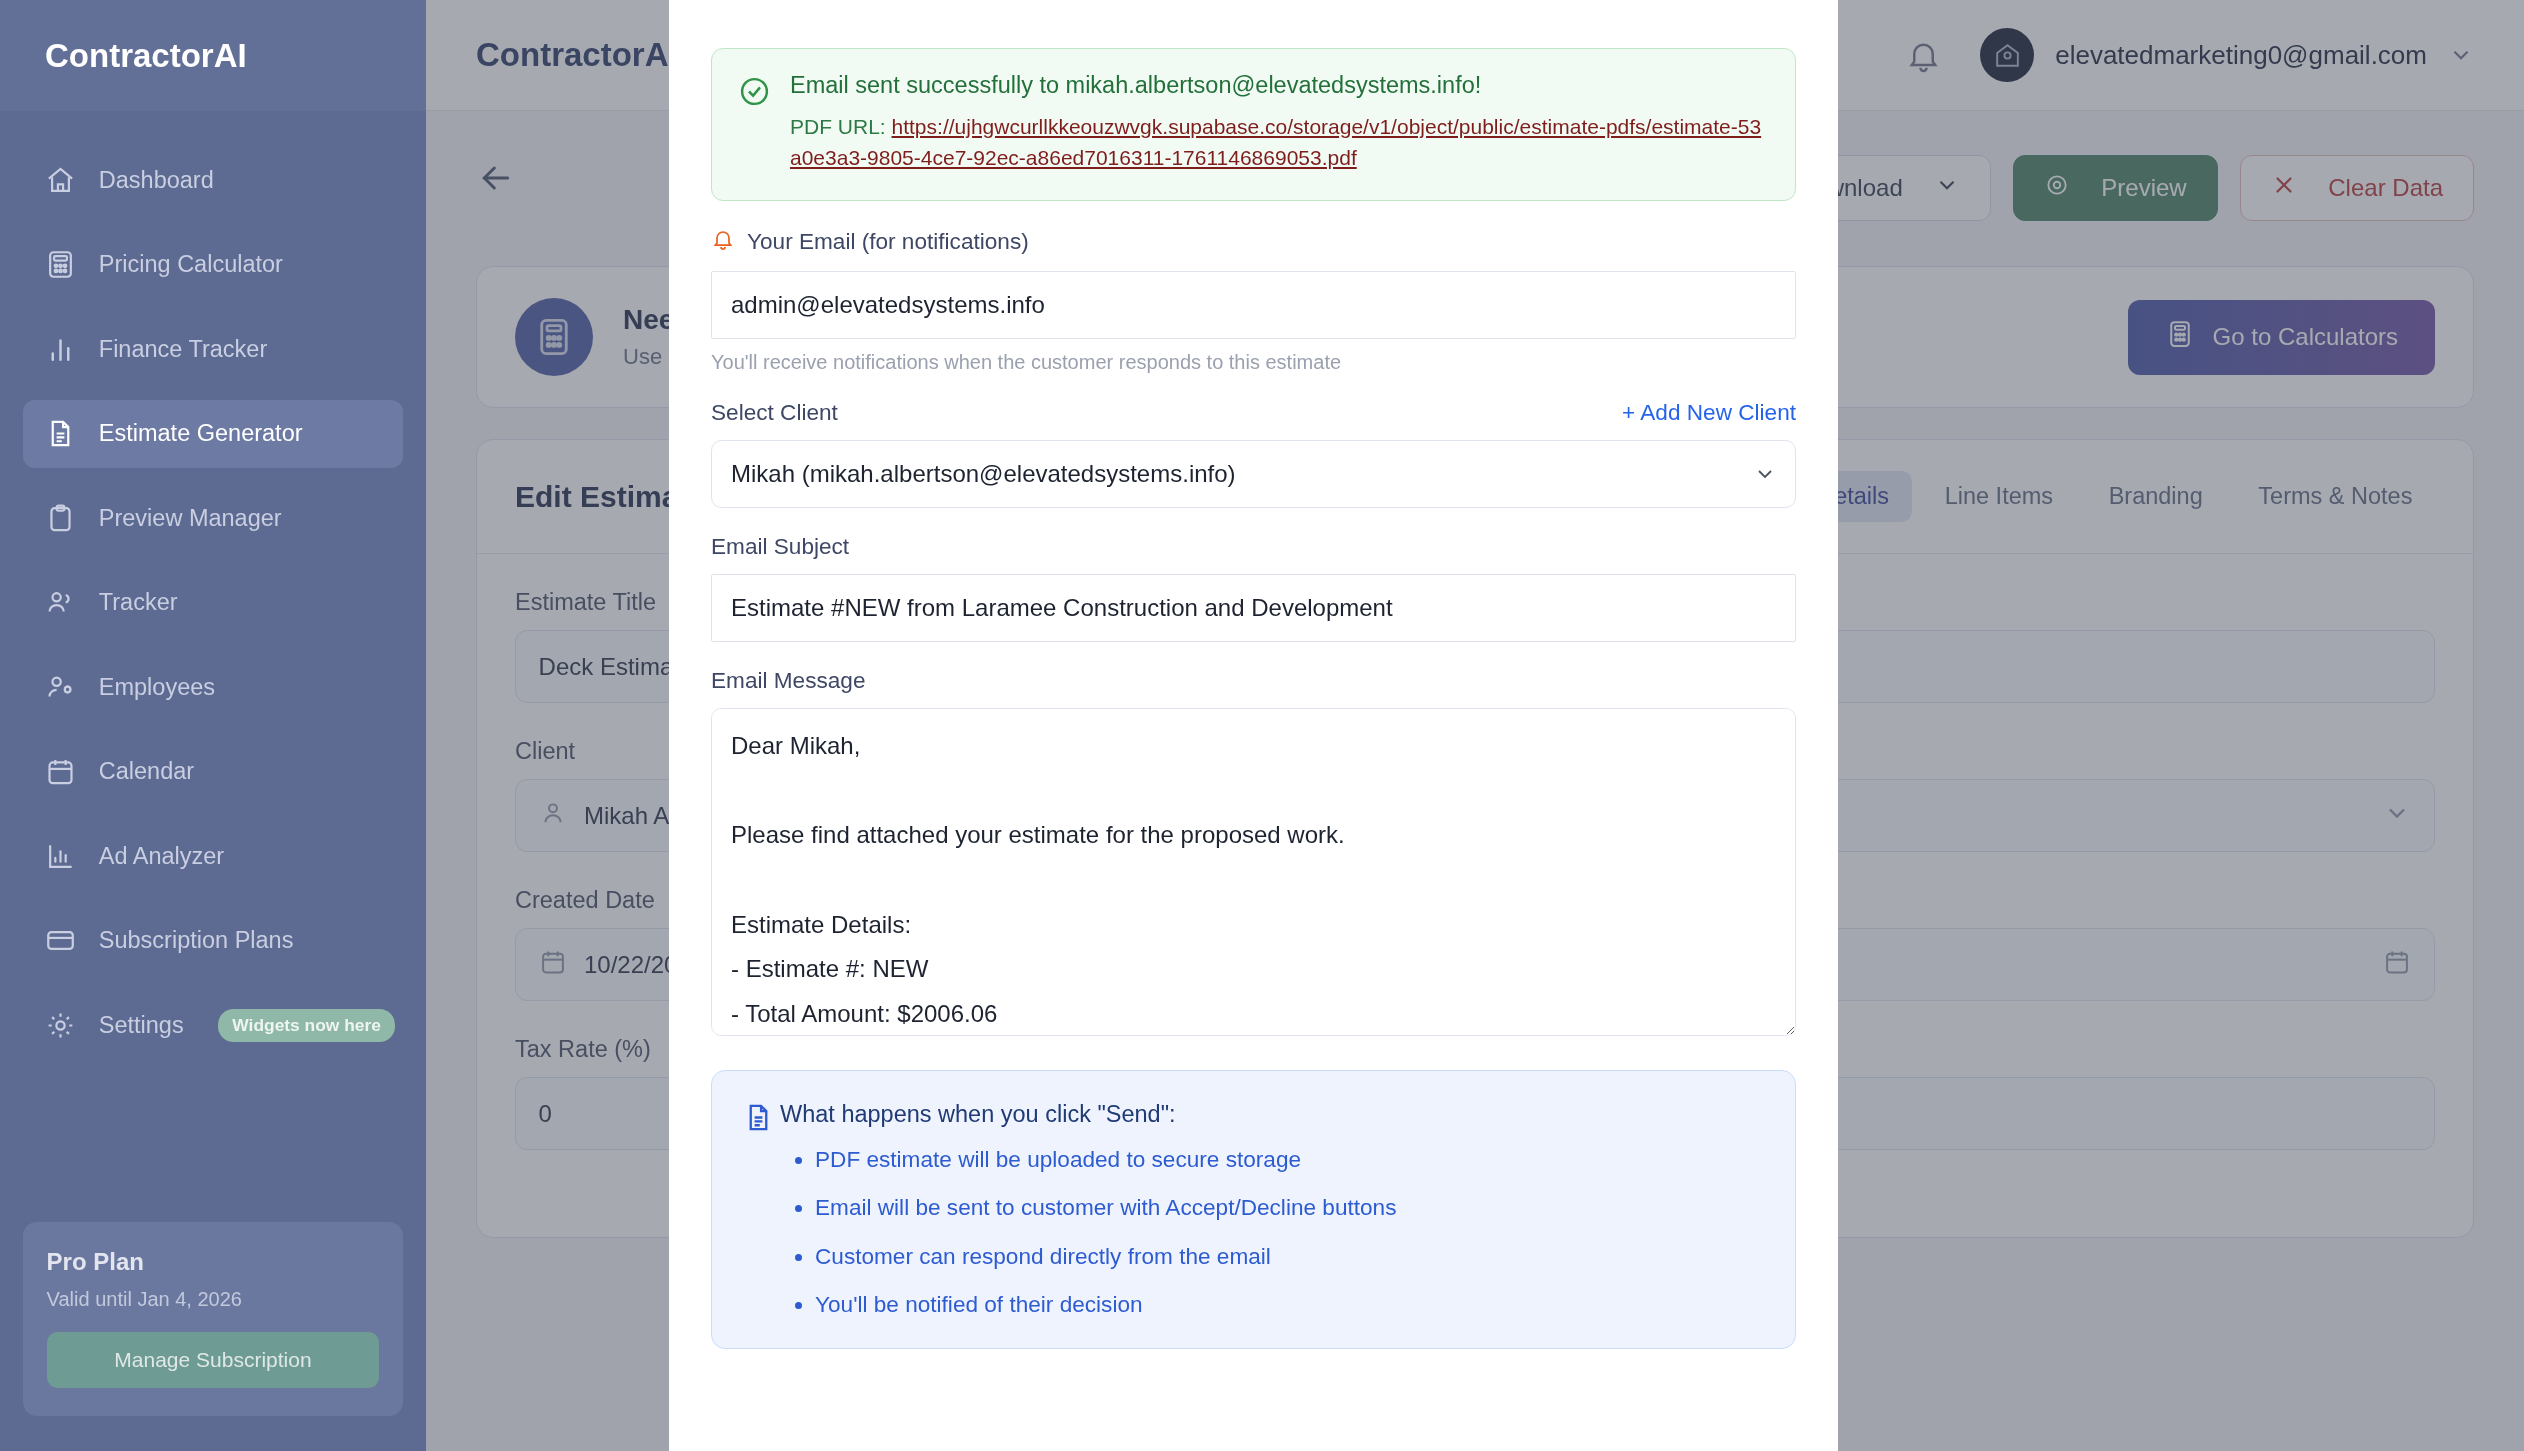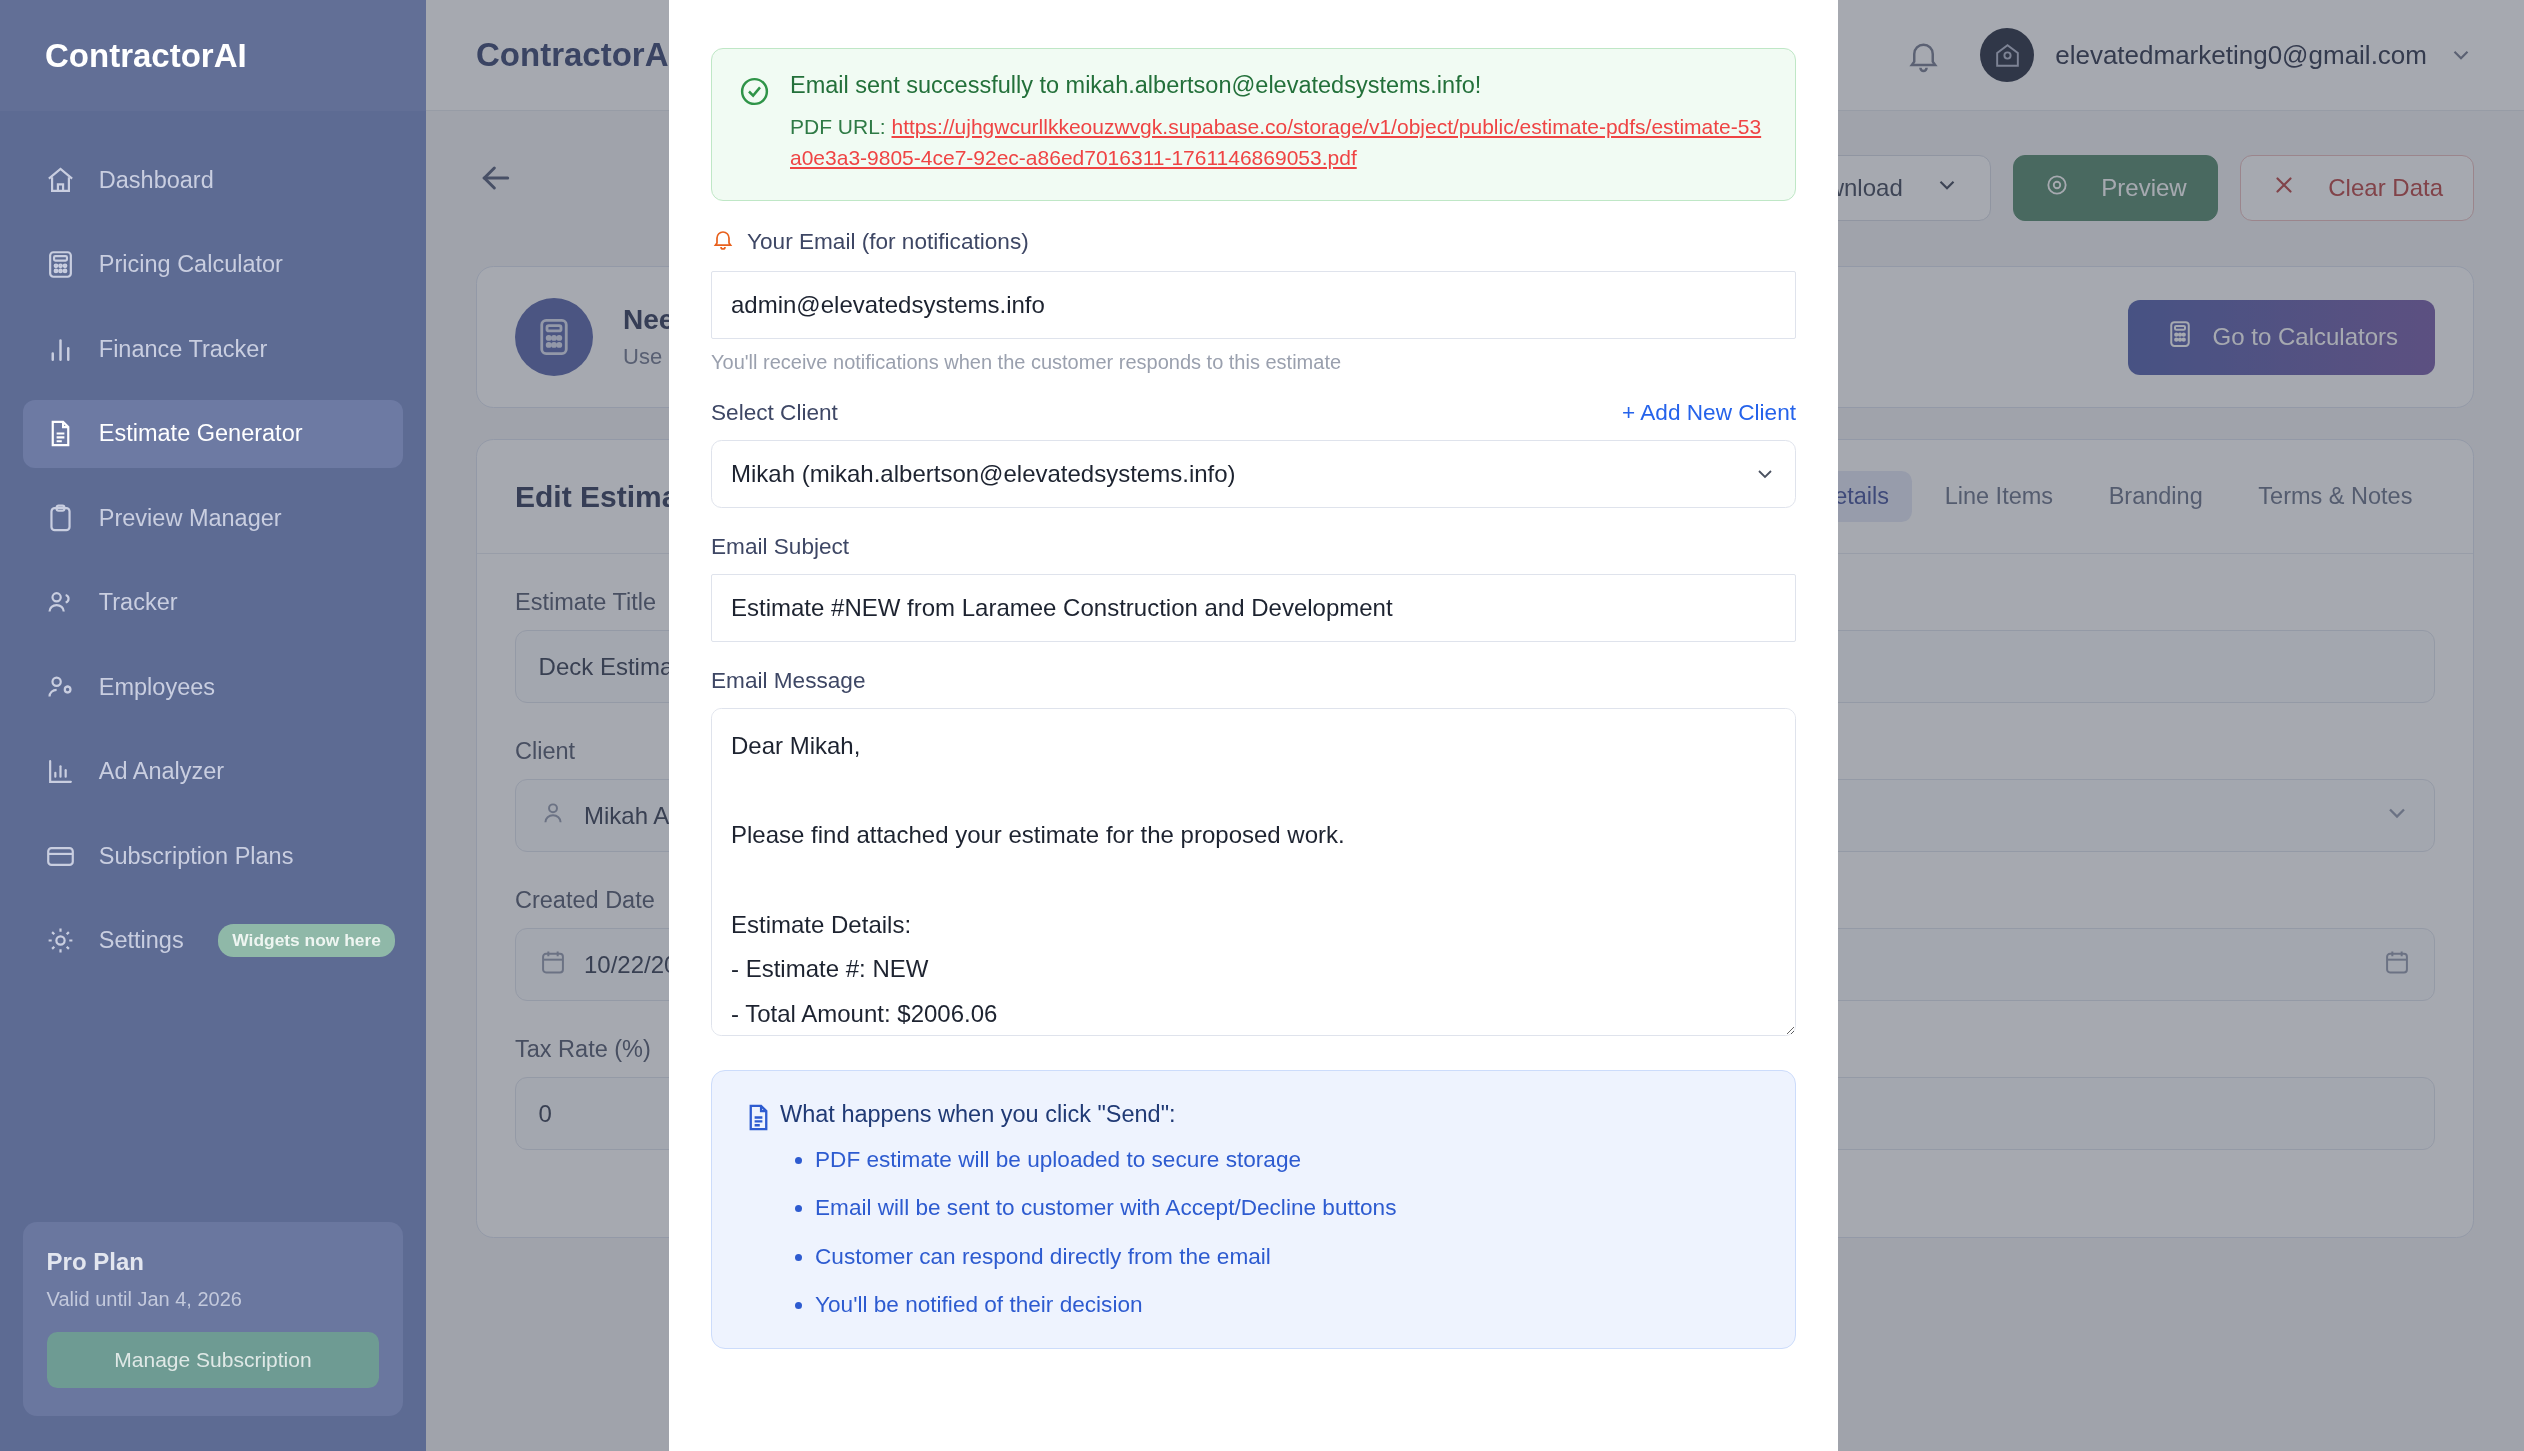--- a/index.html
+++ b/index.html
@@ -138,21 +138,21 @@
     display: flex; flex-direction: column; padding: 48px 42px 0 42px;
   }
   #success-banner {
     border: 0.9px solid #bfe7c6; background: #f1fbf3; border-radius: 12px;
     padding: 22.6px 26px 26px 26px; display: flex; gap: 19px;
   }
   #success-check { flex: 0 0 33px; margin-top: 3.5px; }
   #success-check svg { width: 33px; height: 33px; display: block; }
   #success-title { font-size: 23.5px; color: #23703a; font-weight: 500; }
   #pdf-line { font-size: 21px; color: #2e7a45; margin-top: 12px; line-height: 1.5; }
-  #pdf-url { color: #ef4444; word-break: break-all; }
+  #pdf-url { color: #7f1d1d; word-break: break-all; }
 
   .mfield { margin-top: 26px; }
   .mlabel-row { display: flex; align-items: center; justify-content: space-between; }
   .mlabel { font-size: 22.6px; color: #3e4765; display: flex; align-items: center; gap: 12px; }
   .mlabel svg { width: 24px; height: 24px; }
   .mlink { font-size: 22.6px; color: #2563eb; font-weight: 500; cursor: pointer; }
   .minput {
     margin-top: 14px; width: 100%; height: 68px;
     border: 0.9px solid #dfe3ec; border-radius: 2px; background: #fff;
     font-family: inherit; font-size: 24px; color: #1d2330; padding: 0 19px;
@@ -271,20 +271,30 @@
             <svg viewBox="0 0 24 24" fill="none" stroke="currentColor" stroke-width="1.7">
               <circle cx="9" cy="7.5" r="3.2"></circle>
               <path d="M3.5 19c0-3 2.5-5.2 5.5-5.2"></path>
               <circle cx="17.5" cy="13.5" r="2.2"></circle>
               <path d="M17.5 10.5v1M17.5 15.5v1M14.8 13.5h1M19.2 13.5h1"></path>
             </svg>
           </span>
         <span class="nav-label">Employees</span>
       </div>
 
+      <div class="nav-item">
+        <span class="nav-ico">
+            <svg viewBox="0 0 24 24" fill="none" stroke="currentColor" stroke-width="1.7">
+              <rect x="3.5" y="5" width="17" height="16" rx="2.5"></rect>
+              <path d="M3.5 10h17"></path>
+              <path d="M8 3v4M16 3v4"></path>
+            </svg>
+          </span>
+        <span class="nav-label">Calendar</span>
+      </div>
 
       <div class="nav-item">
         <span class="nav-ico">
             <svg viewBox="0 0 24 24" fill="none" stroke="currentColor" stroke-width="1.7" stroke-linecap="round">
               <path d="M4 4v16h16"></path>
               <path d="M8 16v-3"></path>
               <path d="M12 16V8"></path>
               <path d="M16 16v-5"></path>
             </svg>
           </span>

